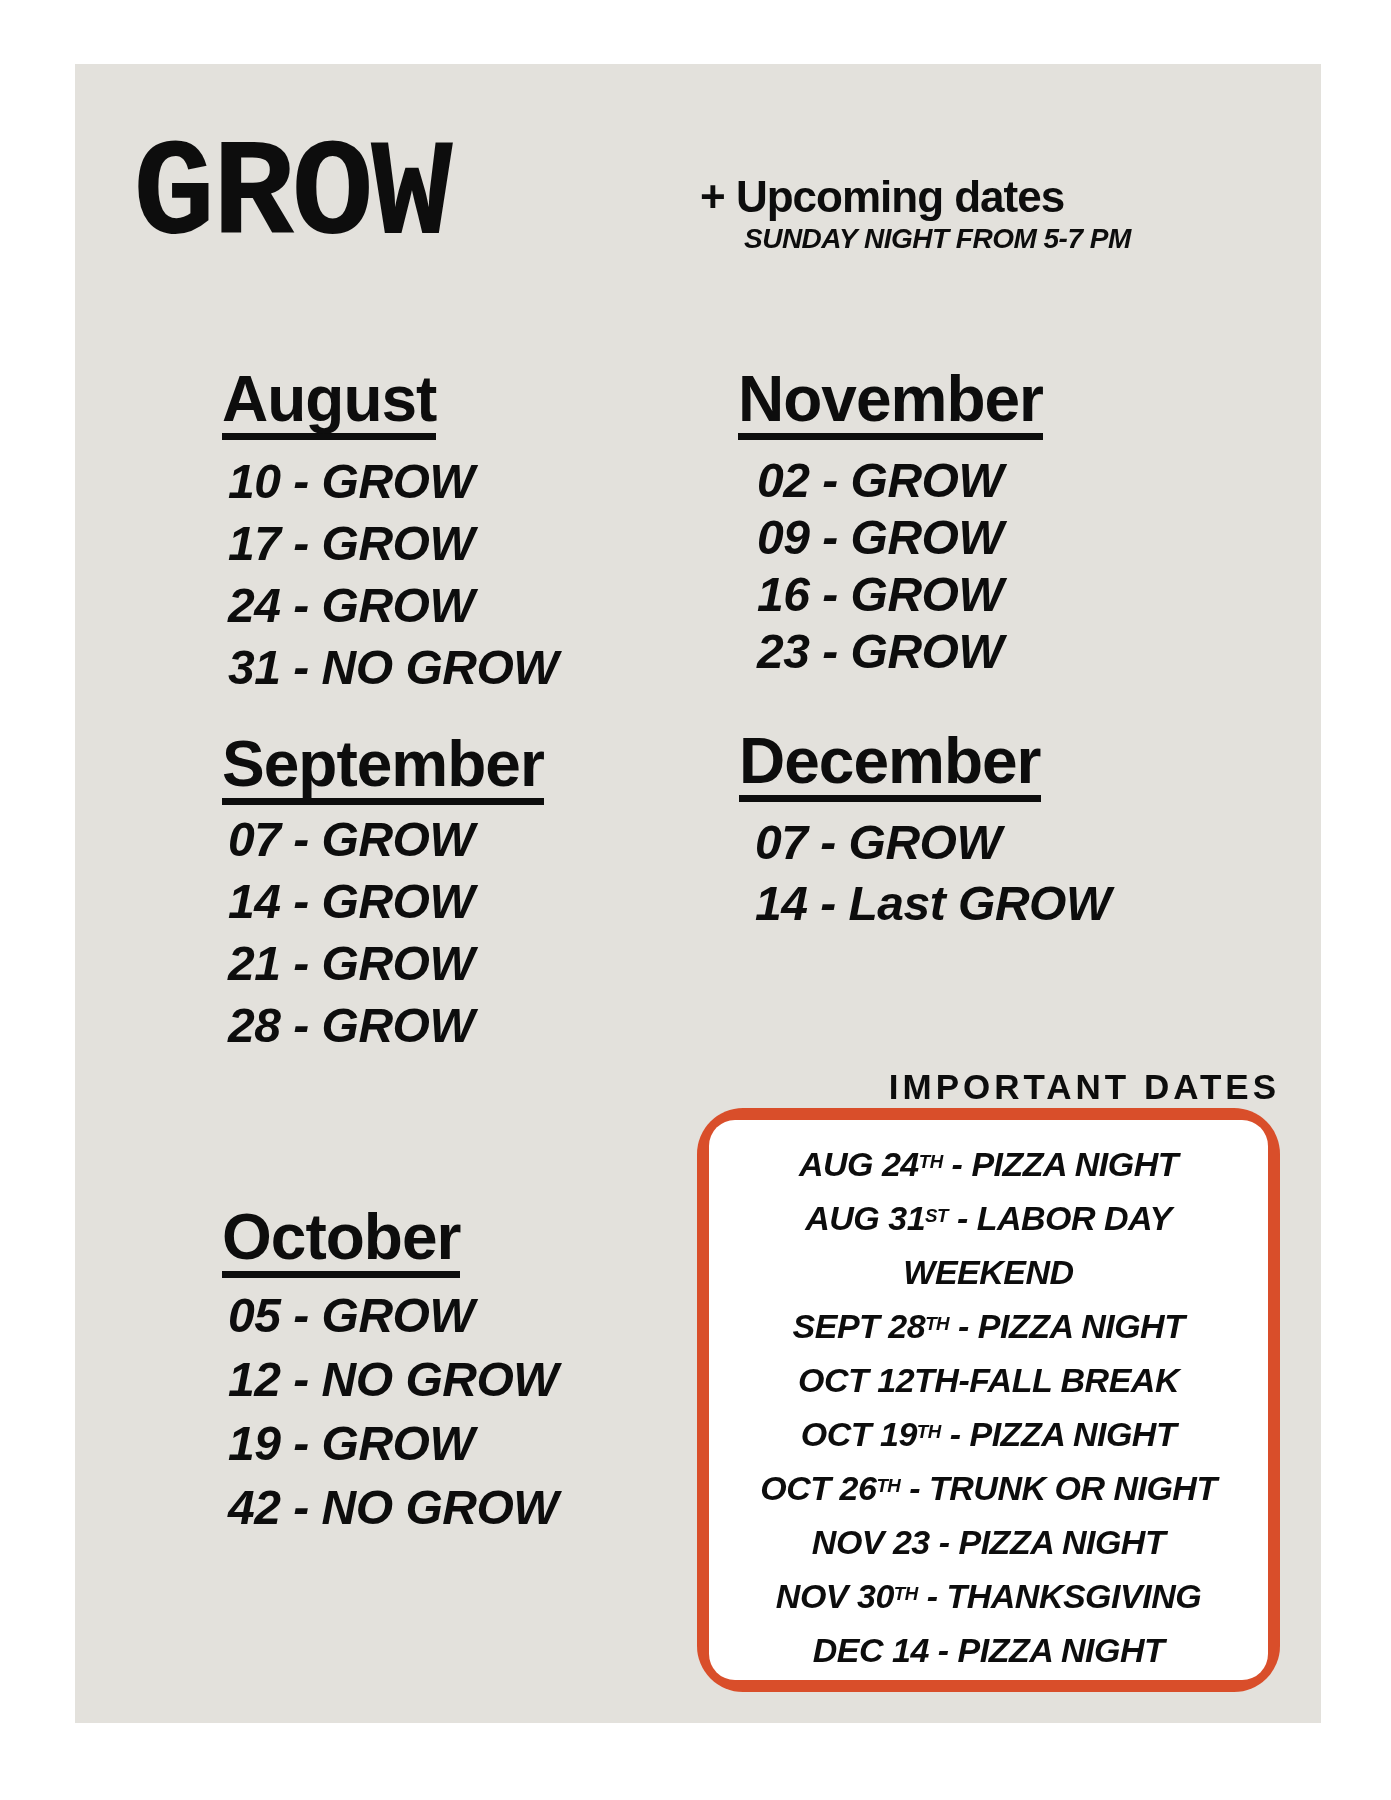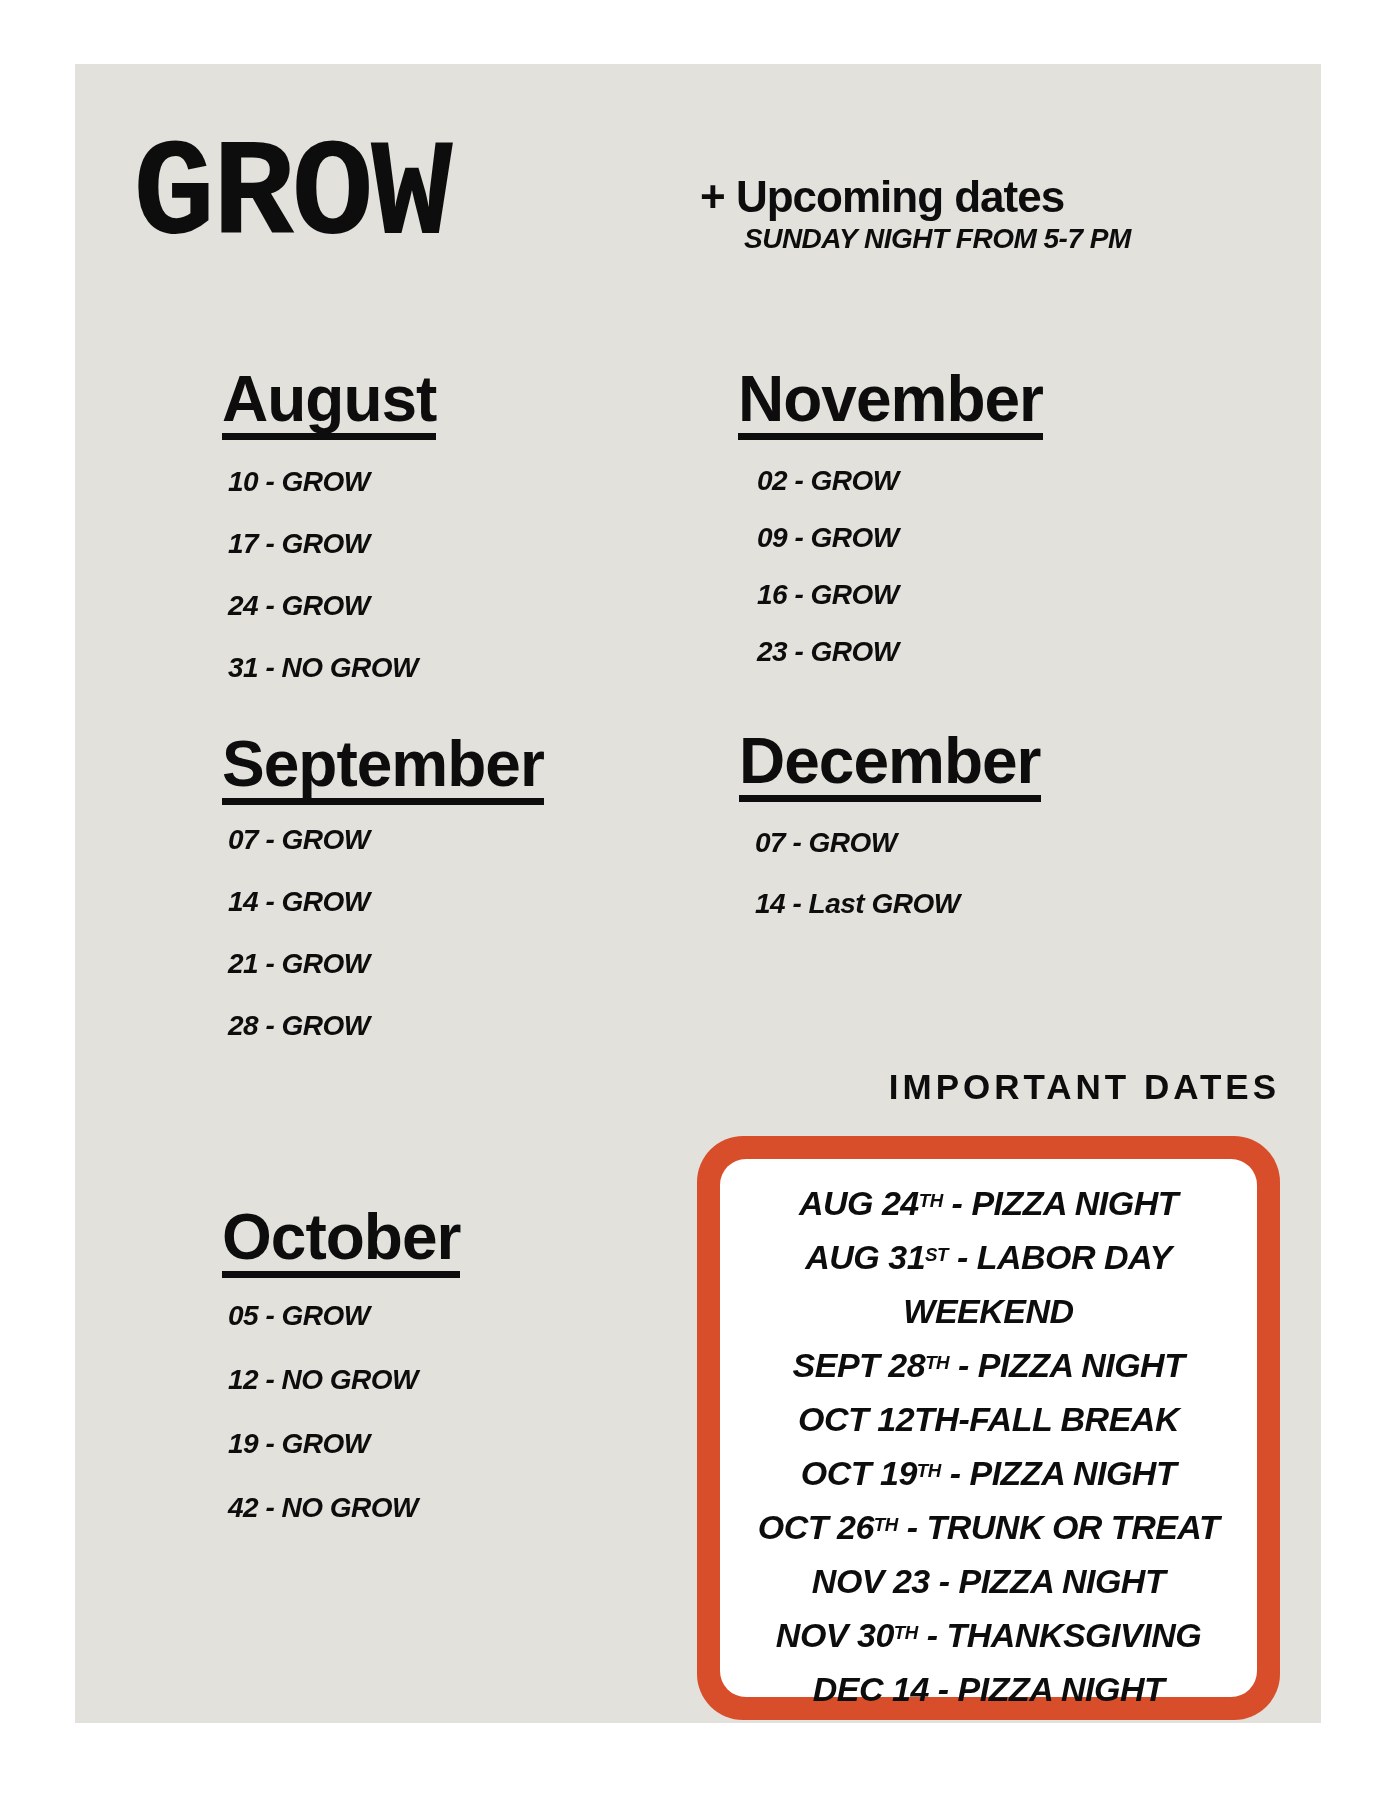--- a/index.html
+++ b/index.html
@@ -35,29 +35,29 @@
     left:732px;top:225px;
     font-size:28px;font-weight:bold;font-style:italic;line-height:1;letter-spacing:-0.5px;margin-left:12px;
   }
   .month-heading{
     font-size:64px;font-weight:bold;line-height:1;letter-spacing:-1px;
   }
   .month-heading .u{
     display:inline-block;border-bottom:7px solid var(--ink);padding-bottom:2px;
   }
   .datelist{
-    font-size:28px;font-weight:bold;font-style:italic;letter-spacing:-0.5px;
+    font-size:48px;font-weight:bold;font-style:italic;letter-spacing:-0.5px;
   }
   .imp-heading{
     left:697px;top:1069px;width:583px;text-align:right;
     font-size:35px;font-weight:bold;line-height:1;letter-spacing:4px;
   }
   .important-box{
-    left:697px;top:1136px;width:583px;height:584px;
-    background:var(--accent);border-radius:46px;padding:23px;box-sizing:border-box;
+    left:697px;top:1108px;width:583px;height:584px;
+    background:var(--accent);border-radius:46px;padding:12px;box-sizing:border-box;
   }
   .important-inner{
     width:100%;height:100%;background:var(--boxfill);border-radius:26px;
     box-sizing:border-box;padding:20px 8px 0 8px;text-align:center;
     font-size:34px;font-weight:bold;font-style:italic;line-height:49px;letter-spacing:-0.5px;
   }
   .important-inner sup{
     font-size:0.55em;position:relative;top:-0.45em;vertical-align:baseline;
   }
 </style>
@@ -121,18 +121,18 @@
 <div class="abs imp-heading">IMPORTANT DATES</div>
 
 <div class="abs important-box">
   <div class="important-inner">
     <div><span>AUG 24</span><sup>TH</sup><span> - PIZZA NIGHT</span></div>
     <div><span>AUG 31</span><sup>ST</sup><span> - LABOR DAY</span></div>
     <div><span>WEEKEND</span><sup></sup><span></span></div>
     <div><span>SEPT 28</span><sup>TH</sup><span> - PIZZA NIGHT</span></div>
     <div><span>OCT 12TH-FALL BREAK</span><sup></sup><span></span></div>
     <div><span>OCT 19</span><sup>TH</sup><span> - PIZZA NIGHT</span></div>
-    <div><span>OCT 26</span><sup>TH</sup><span> - TRUNK OR TREAT</span></div>
+    <div><span>OCT 26</span><sup>TH</sup><span> - TRUNK OR NIGHT</span></div>
     <div><span>NOV 23 - PIZZA NIGHT</span><sup></sup><span></span></div>
     <div><span>NOV 30</span><sup>TH</sup><span> - THANKSGIVING</span></div>
     <div><span>DEC 14 - PIZZA NIGHT</span><sup></sup><span></span></div>
   </div>
 </div>
 
 </body></html>

